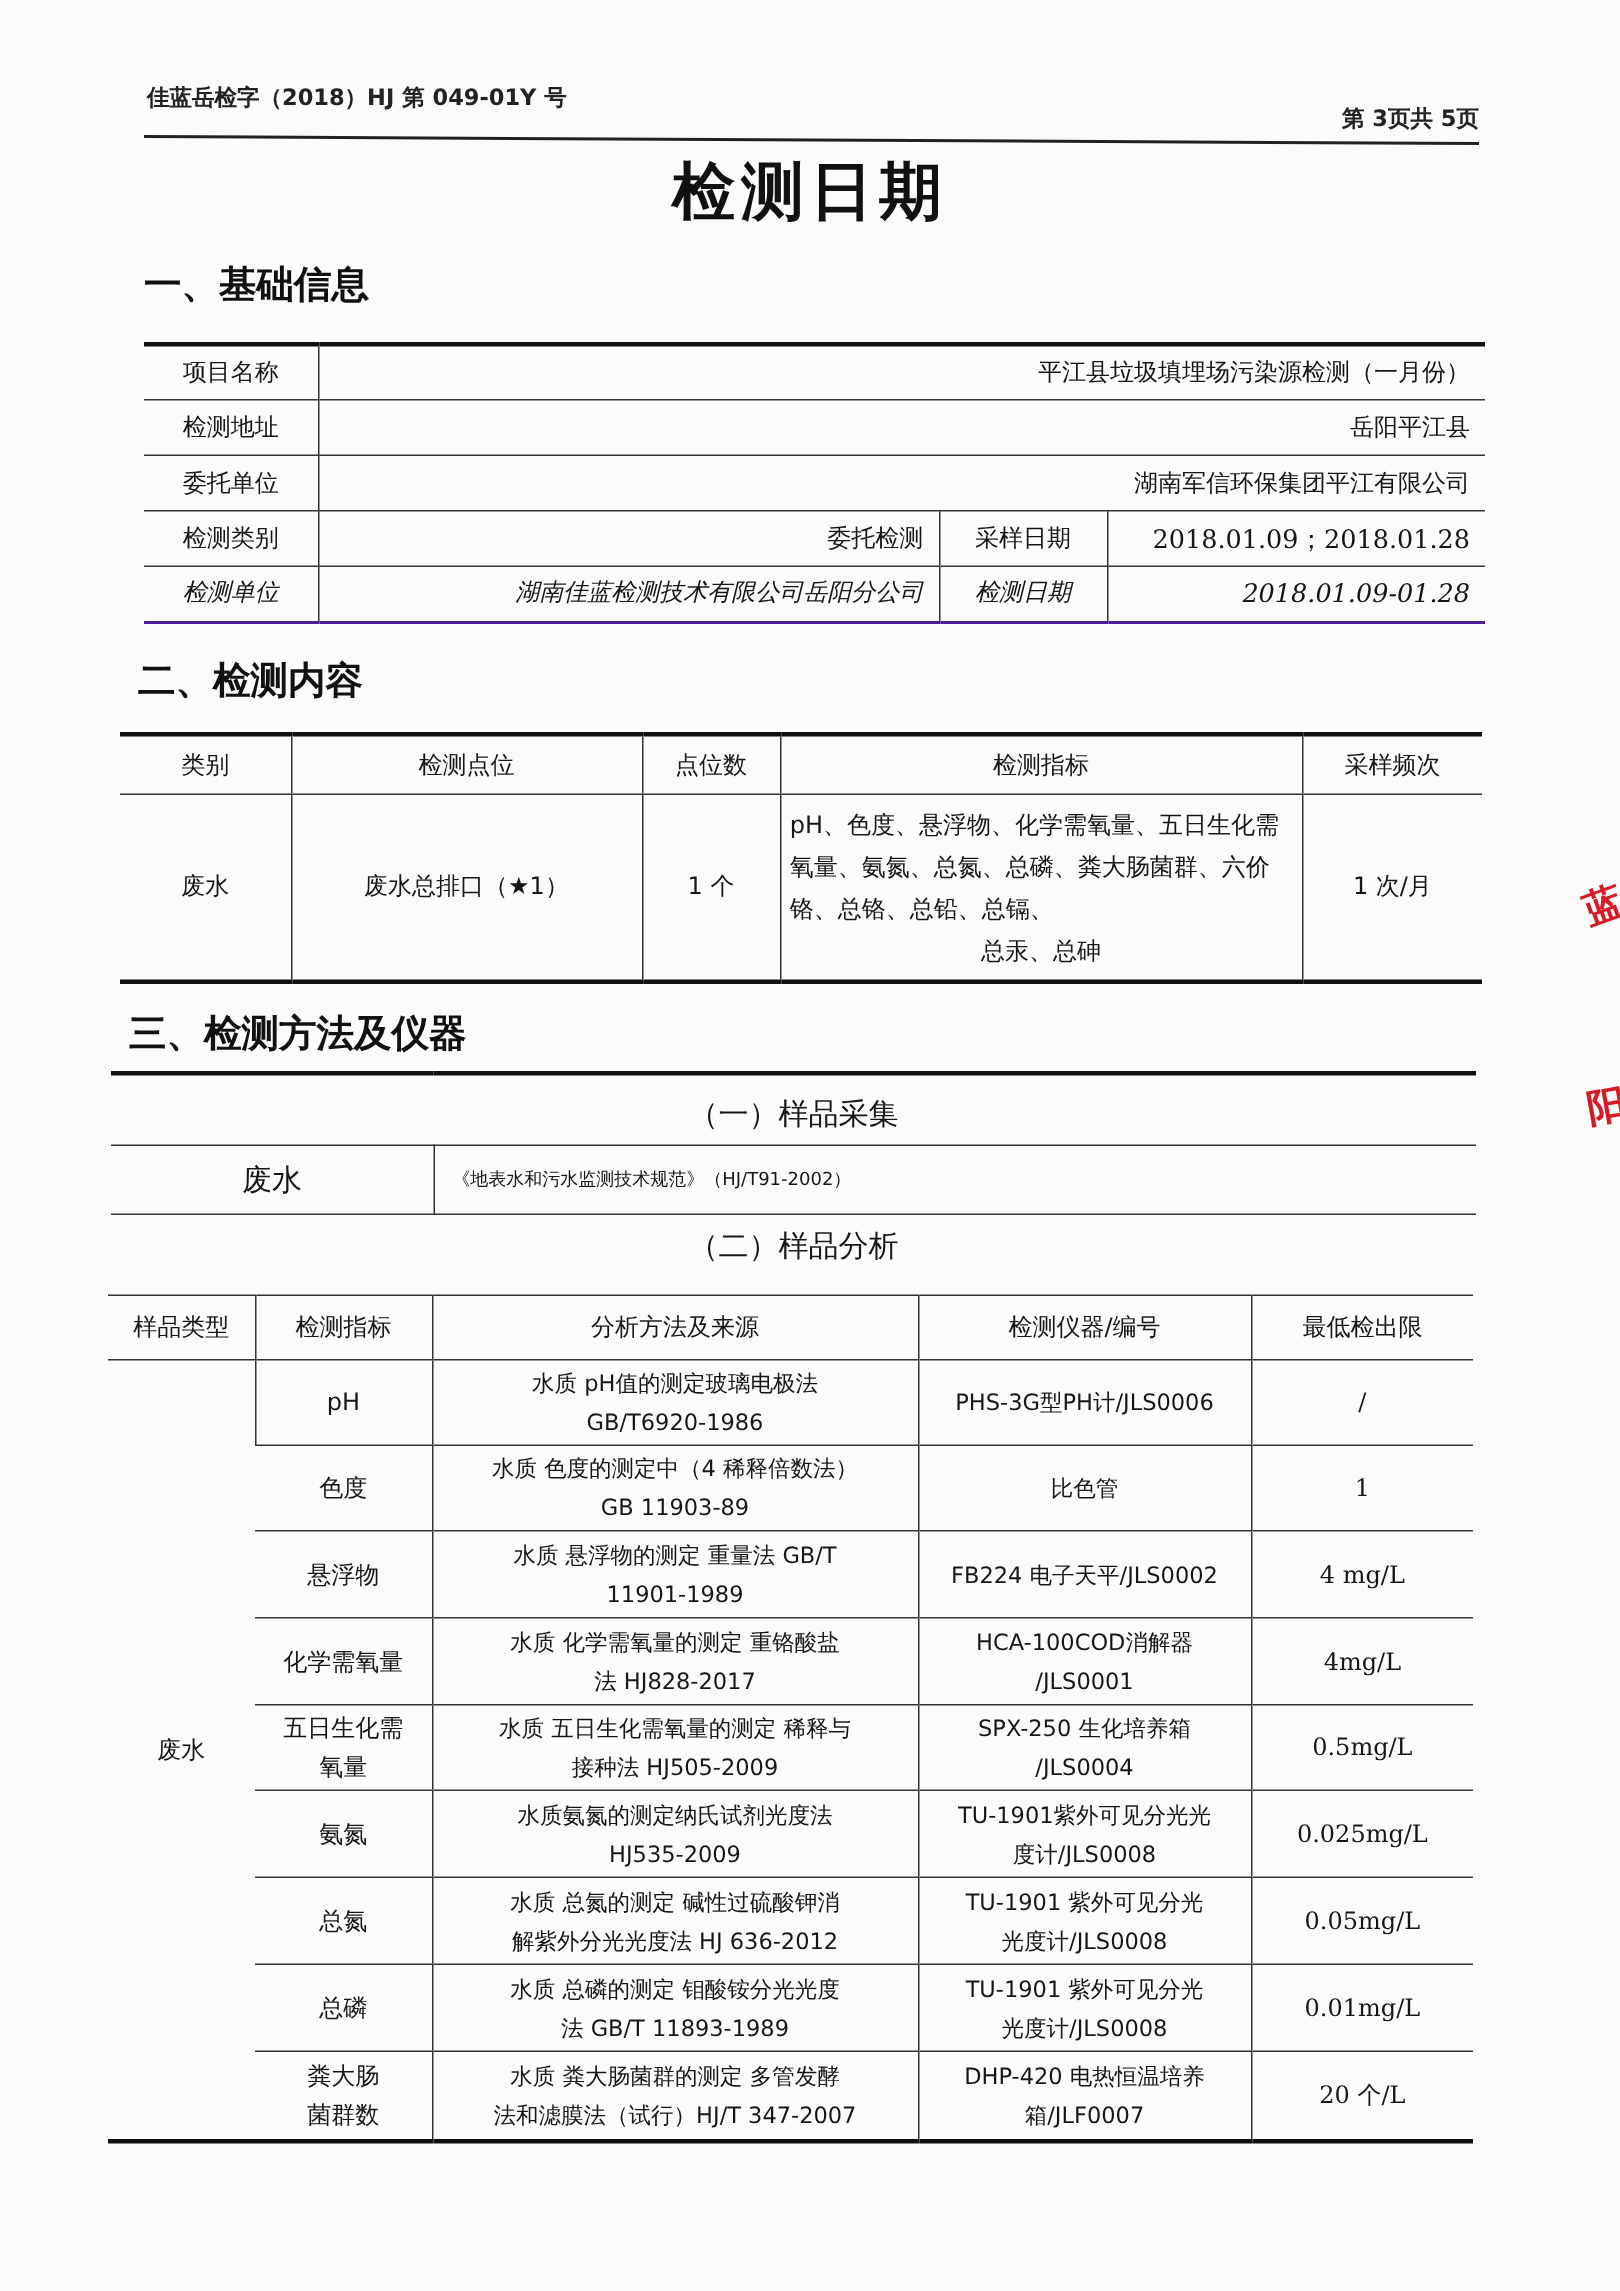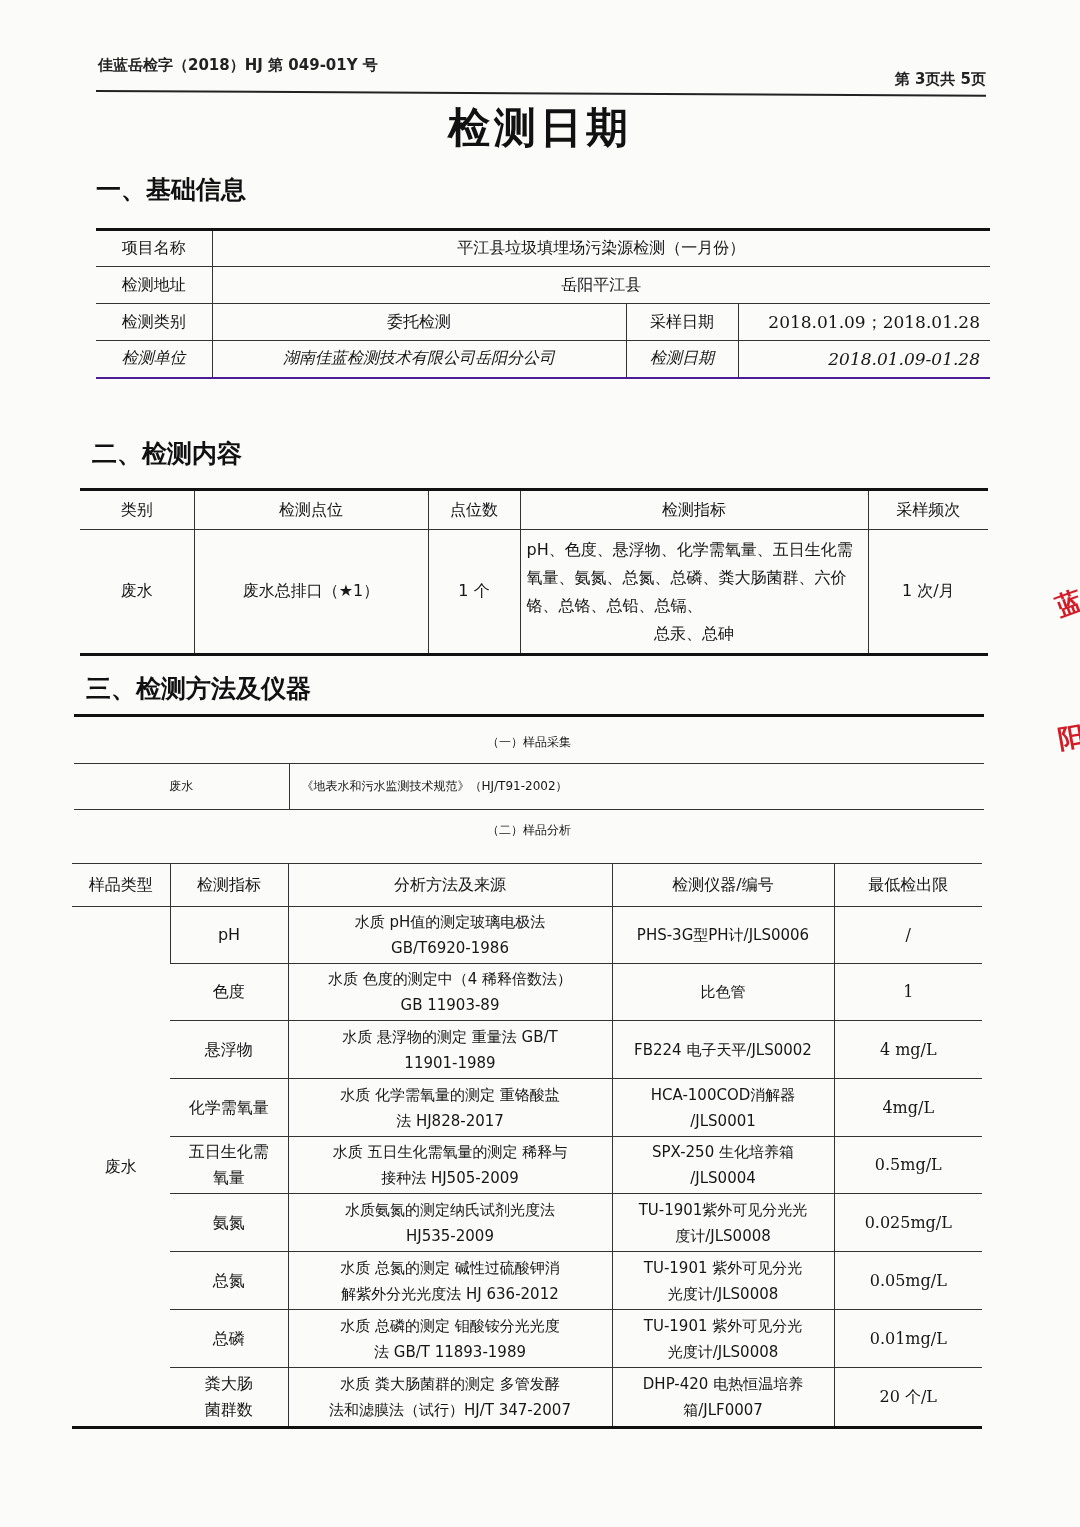--- a/index.html
+++ b/index.html
@@ -17,35 +17,35 @@
 
   table { border-collapse: collapse; position: absolute; }
   td, th { font-weight: normal; font-size: 17px; text-align: center; vertical-align: middle; }
 
   
   .info-table { left: 96px; top: 228px; width: 894px; }
   .info-table td { border-top: 1.5px solid #333; border-bottom: 1.5px solid #333; height: 37px; padding: 0 10px; text-align: center; }
   .info-table tr:first-child td { border-top: 3px solid #111; }
   .info-table tr:last-child td { border-bottom: 2px solid #4c1d95; font-style: italic; }
   .info-table td.lbl { width: 116px; border-right: 1.5px solid #333; font-family: "DejaVu Sans", sans-serif; font-size: 16px; }
-  .info-table td.val { text-align: center; font-family: "DejaVu Sans", sans-serif; font-size: 16px; }
+  .info-table td.val { text-align: right; font-family: "DejaVu Sans", sans-serif; font-size: 16px; }
   .info-table td.lbl2 { width: 112px; border-left: 1.5px solid #333; border-right: 1.5px solid #333; font-family: "DejaVu Sans", sans-serif; font-size: 16px; }
   .info-table td.val2 { width: 252px; text-align: right; font-size: 17px; }
 
   
   .content-table { left: 80px; top: 488px; width: 908px; }
   .content-table th { border-top: 3px solid #111; border-bottom: 1.5px solid #333; height: 40px; font-family: "DejaVu Sans", sans-serif; font-size: 16px; }
   .content-table td { border-bottom: 3px solid #111; height: 125px; font-family: "DejaVu Sans", sans-serif; font-size: 16px; }
   .content-table th + th, .content-table td + td { border-left: 1.5px solid #333; }
   .content-table td.indicators { text-align: left; line-height: 28px; padding: 0 6px; font-size: 16px; }
   .content-table td.indicators .last-line { display: block; text-align: center; }
 
   
   .method-table { left: 74px; top: 714px; width: 910px; }
-  .method-table td { height: 50px; font-family: "DejaVu Sans", sans-serif; font-size: 12px; }
+  .method-table td { height: 50px; font-family: "DejaVu Sans", sans-serif; font-size: 20px; }
   .method-table tr.top-rule td { border-top: 3px solid #111; height: 6px; }
   .method-table tr.sub td { height: 42px; border-bottom: 1.5px solid #333; }
   .method-table tr.coll td { height: 46px; border-bottom: 1.5px solid #333; }
   .method-table tr.coll td.c1 { width: 215px; border-right: 1.5px solid #333; }
   .method-table tr.coll td.c2 { text-align: left; padding-left: 12px; font-size: 12px; }
 
   
   .analysis-table { left: 72px; top: 863px; width: 910px; }
   .analysis-table th { height: 43px; border-top: 1.5px solid #333; border-bottom: 1.5px solid #333; font-family: "DejaVu Sans", sans-serif; font-size: 16px; }
   .analysis-table td { border-bottom: 1.5px solid #333; font-size: 16px; line-height: 26px; padding: 2px 4px; }
@@ -83,20 +83,24 @@
   <tbody>
       <tr>
     <td class="lbl">项目名称</td>
     <td class="val" colspan="3">平江县垃圾填埋场污染源检测（一月份）</td>
   </tr>
   <tr>
     <td class="lbl">检测地址</td>
     <td class="val" colspan="3">岳阳平江县</td>
   </tr>
   <tr>
+    <td class="lbl">委托单位</td>
+    <td class="val" colspan="3">湖南军信环保集团平江有限公司</td>
+  </tr>
+  <tr>
     <td class="lbl">检测类别</td>
     <td class="val">委托检测</td>
     <td class="lbl2">采样日期</td>
     <td class="val2">2018.01.09；2018.01.28</td>
   </tr>
   <tr>
     <td class="lbl">检测单位</td>
     <td class="val">湖南佳蓝检测技术有限公司岳阳分公司</td>
     <td class="lbl2">检测日期</td>
     <td class="val2">2018.01.09-01.28</td>

